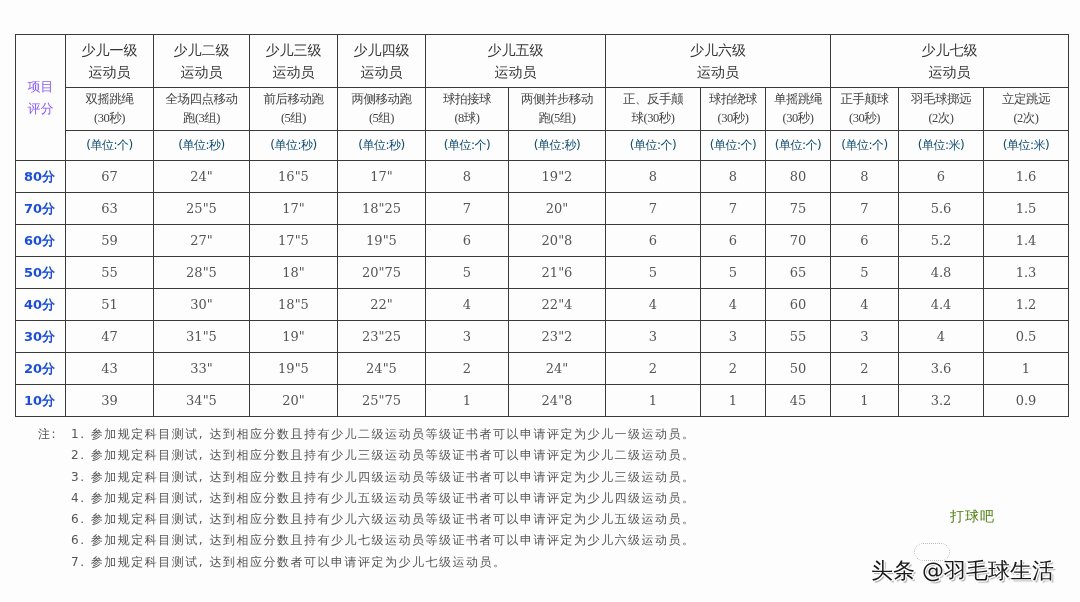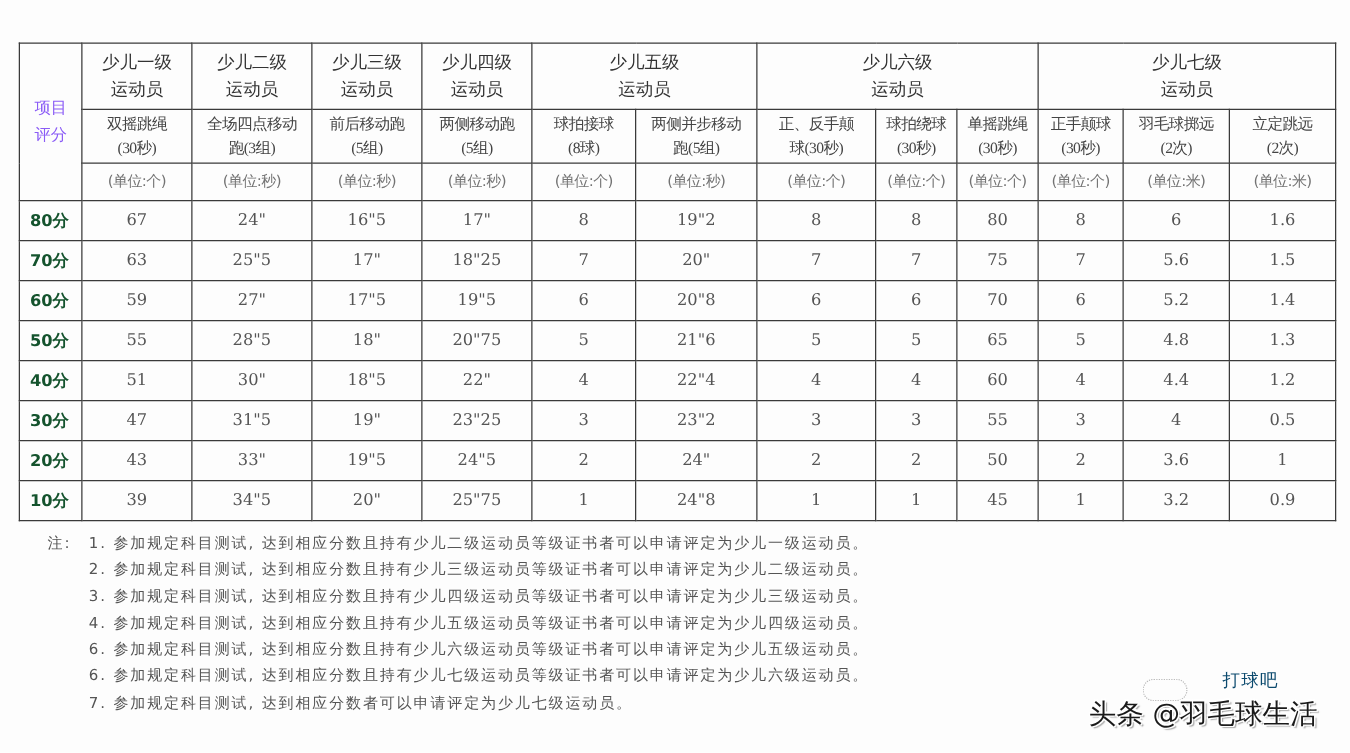--- a/index.html
+++ b/index.html
@@ -5,30 +5,30 @@
   html, body { margin: 0; padding: 0; background: #ffffff; }
   body { width: 1080px; height: 602px; position: relative; overflow: hidden;
          font-family: "DejaVu Serif", "Liberation Serif", serif; color: #2a2a2a; }
   .page { position: absolute; left: 0; top: 0; width: 1080px; height: 602px; background: #fdfdfd; }
   table.std { position: absolute; left: 15px; top: 34px; border-collapse: collapse;
               table-layout: fixed; width: 1053px; }
   table.std td { border: 1.5px solid #3a3a3a; text-align: center; vertical-align: middle;
                  padding: 0; overflow: hidden; }
   .grp { font-family: "DejaVu Sans", sans-serif; font-size: 14px; line-height: 22px; color: #333; height: 52px; }
   .item { font-family: Liberation Serif, serif; font-size: 12.5px; line-height: 19px; color: #444; height: 42px; letter-spacing: -0.5px; }
-  .unit { font-family: "DejaVu Sans", sans-serif; font-size: 12px; color: #737373; height: 29px; letter-spacing: -0.5px; }
+  .unit { font-family: "DejaVu Sans", sans-serif; font-size: 12px; color: #0c4a6e; height: 29px; letter-spacing: -0.5px; }
   .corner { font-family: "DejaVu Sans", sans-serif; font-size: 13px; font-weight: normal; line-height: 22px; color: #8b5cf6; }
-  .score { font-family: "DejaVu Sans", sans-serif; font-size: 13px; font-weight: bold; color: #14532d; text-align: left !important; padding-left: 8px !important; height: 31px; }
+  .score { font-family: "DejaVu Sans", sans-serif; font-size: 13px; font-weight: bold; color: #1d4ed8; text-align: left !important; padding-left: 8px !important; height: 31px; }
   .val { font-size: 13px; color: #555; height: 31px; }
   .notes { position: absolute; left: 22px; top: 424px; font-family: "DejaVu Sans", sans-serif;
            font-size: 12px; color: #555; letter-spacing: 1.5px; }
   .note-line { height: 21.3px; line-height: 21.3px; white-space: nowrap; margin-left: 16px; }
   .note-prefix { display: inline-block; width: 33px; }
-  .watermark-logo { position: absolute; left: 913px; top: 536px; font-family: "DejaVu Sans", sans-serif;
-                    font-size: 14px; color: #0c4a6e; letter-spacing: 1px; margin-left: 28px; }
+  .watermark-logo { position: absolute; left: 913px; top: 508px; font-family: "DejaVu Sans", sans-serif;
+                    font-size: 14px; color: #4d7c0f; letter-spacing: 1px; }
   .watermark-cloud { position: absolute; left: 914px; top: 543px; width: 34px; height: 16px;
                      border: 1px dotted #bbb; border-radius: 12px; }
   .watermark { position: absolute; left: 837px; top: 556px; font-family: "DejaVu Sans", sans-serif;
                font-size: 22px; color: #1a1a1a; white-space: nowrap;
                text-shadow: 1px 1px 0 #fff, -1px -1px 0 #fff, 1px -1px 0 #fff, -1px 1px 0 #fff, 2px 2px 1px rgba(0,0,0,0.35); margin-left: 34px; }
 </style>
 </head>
 <body>
 
 <div class="page">

